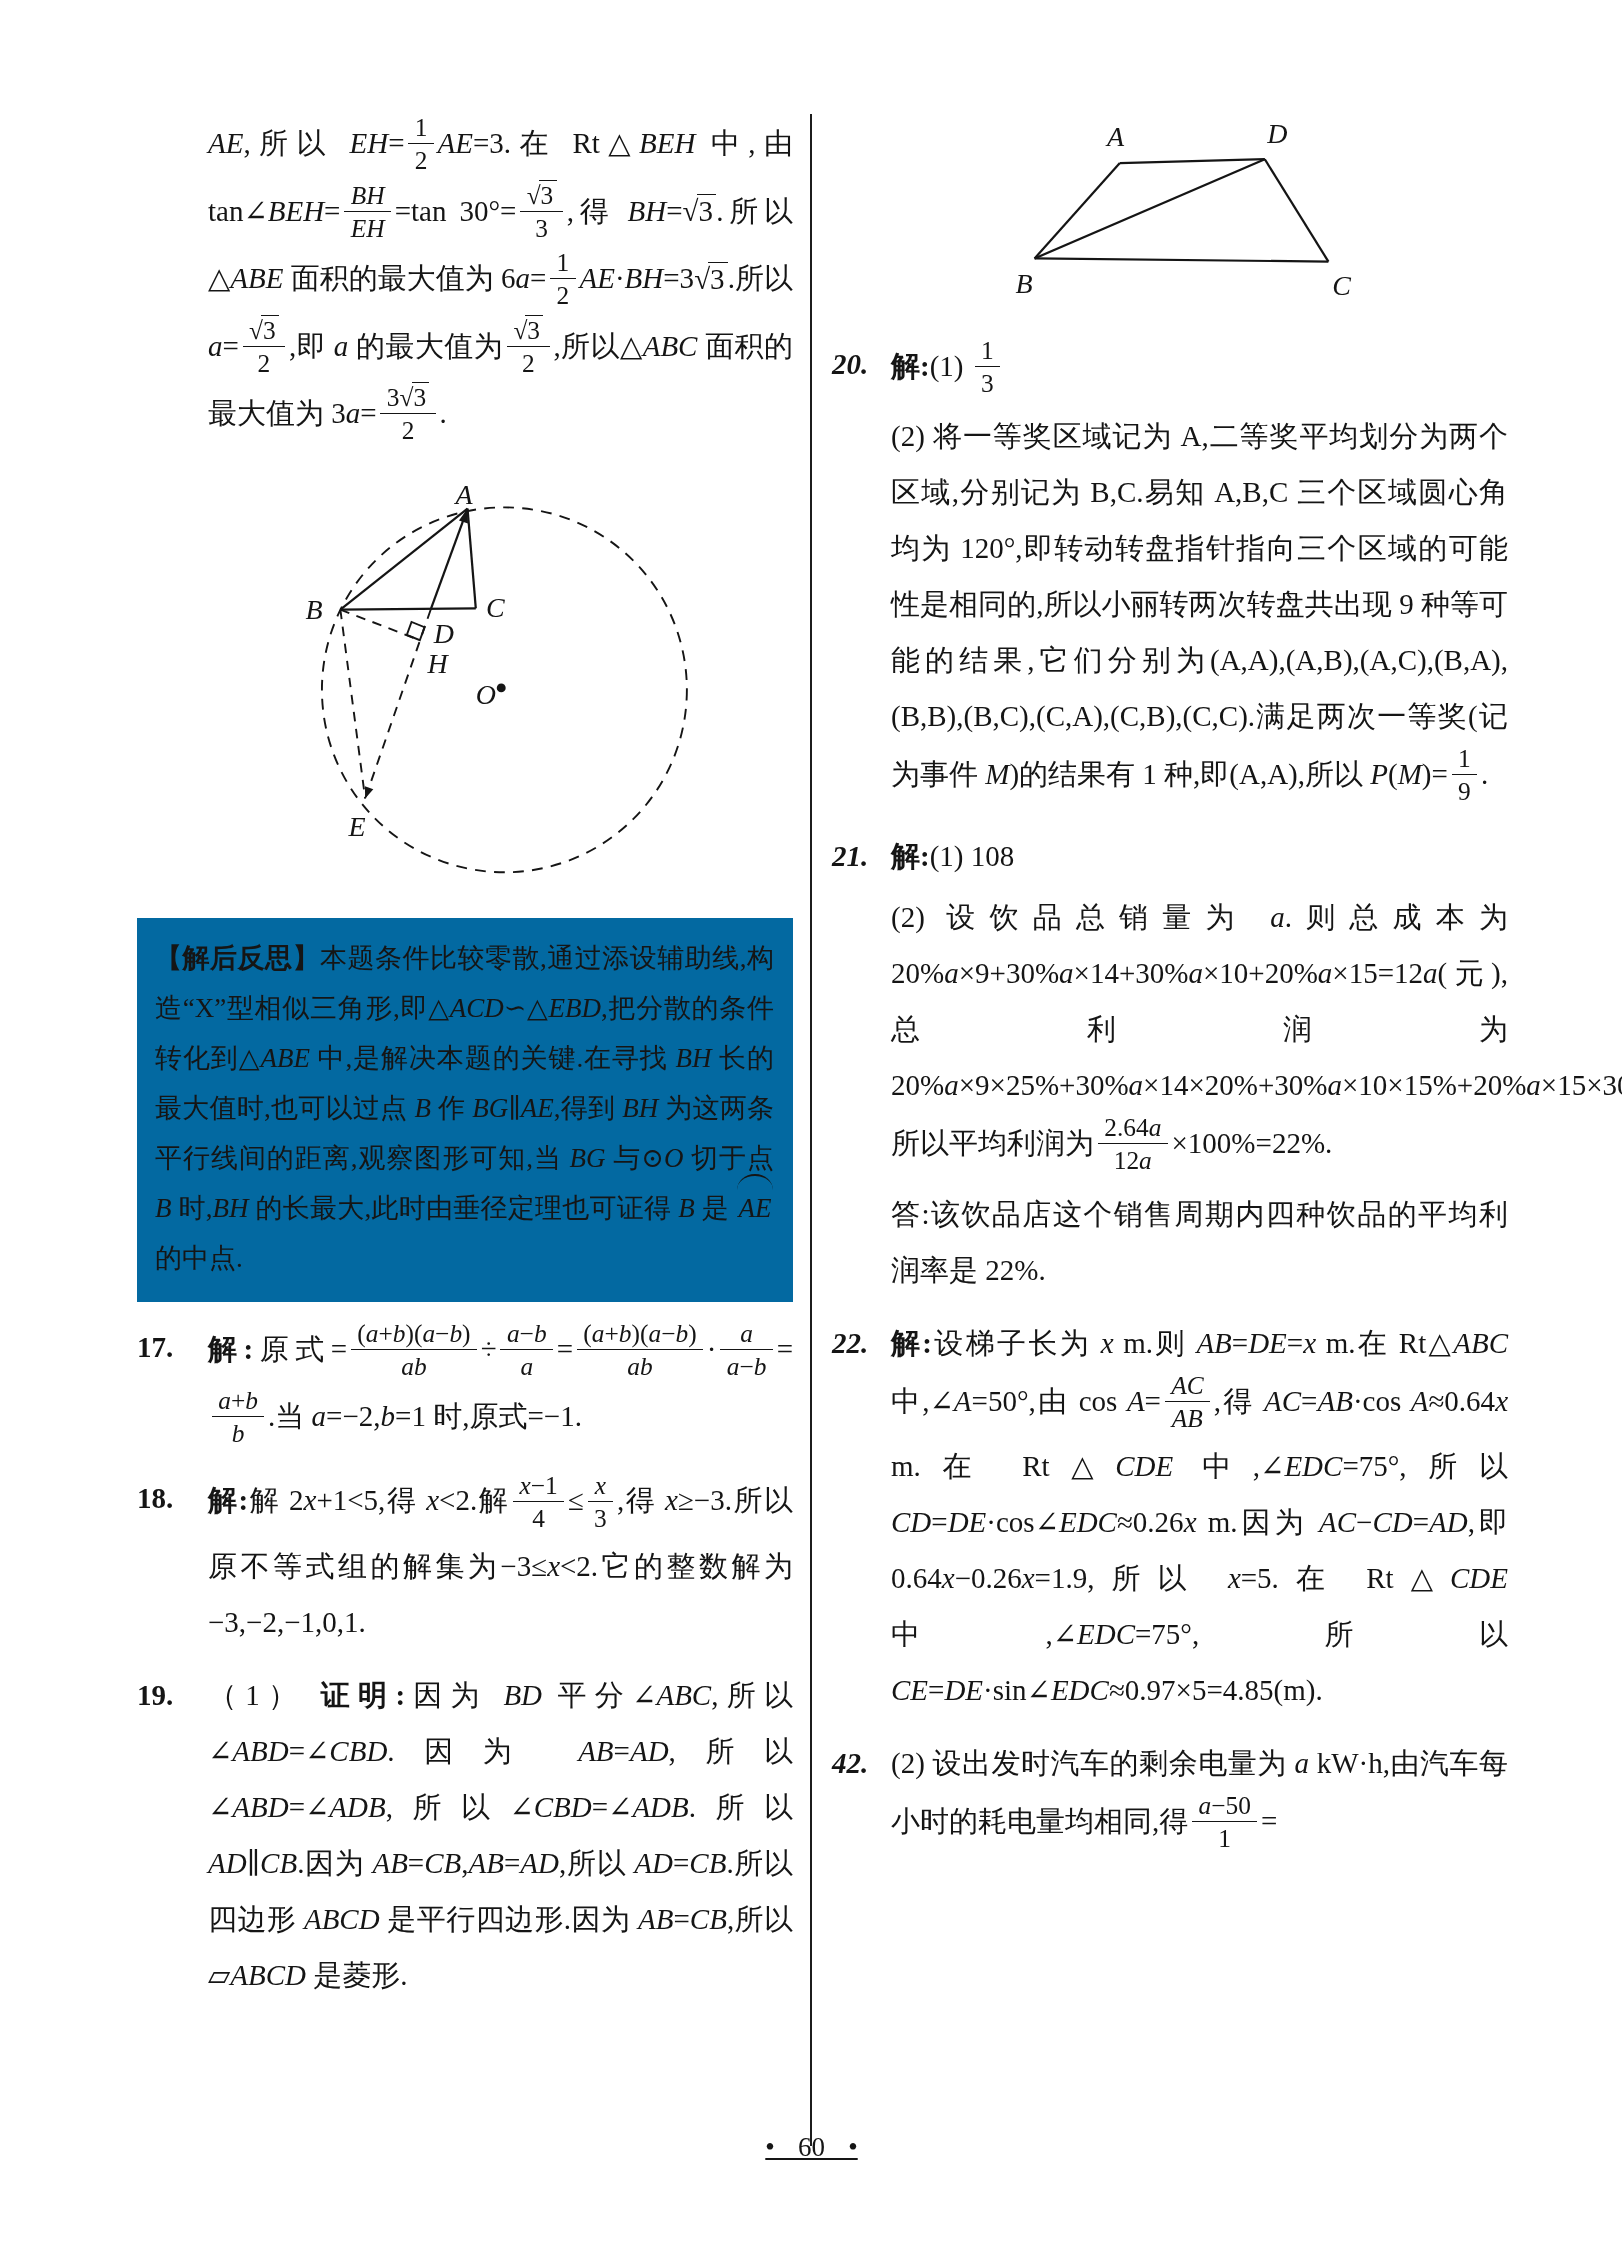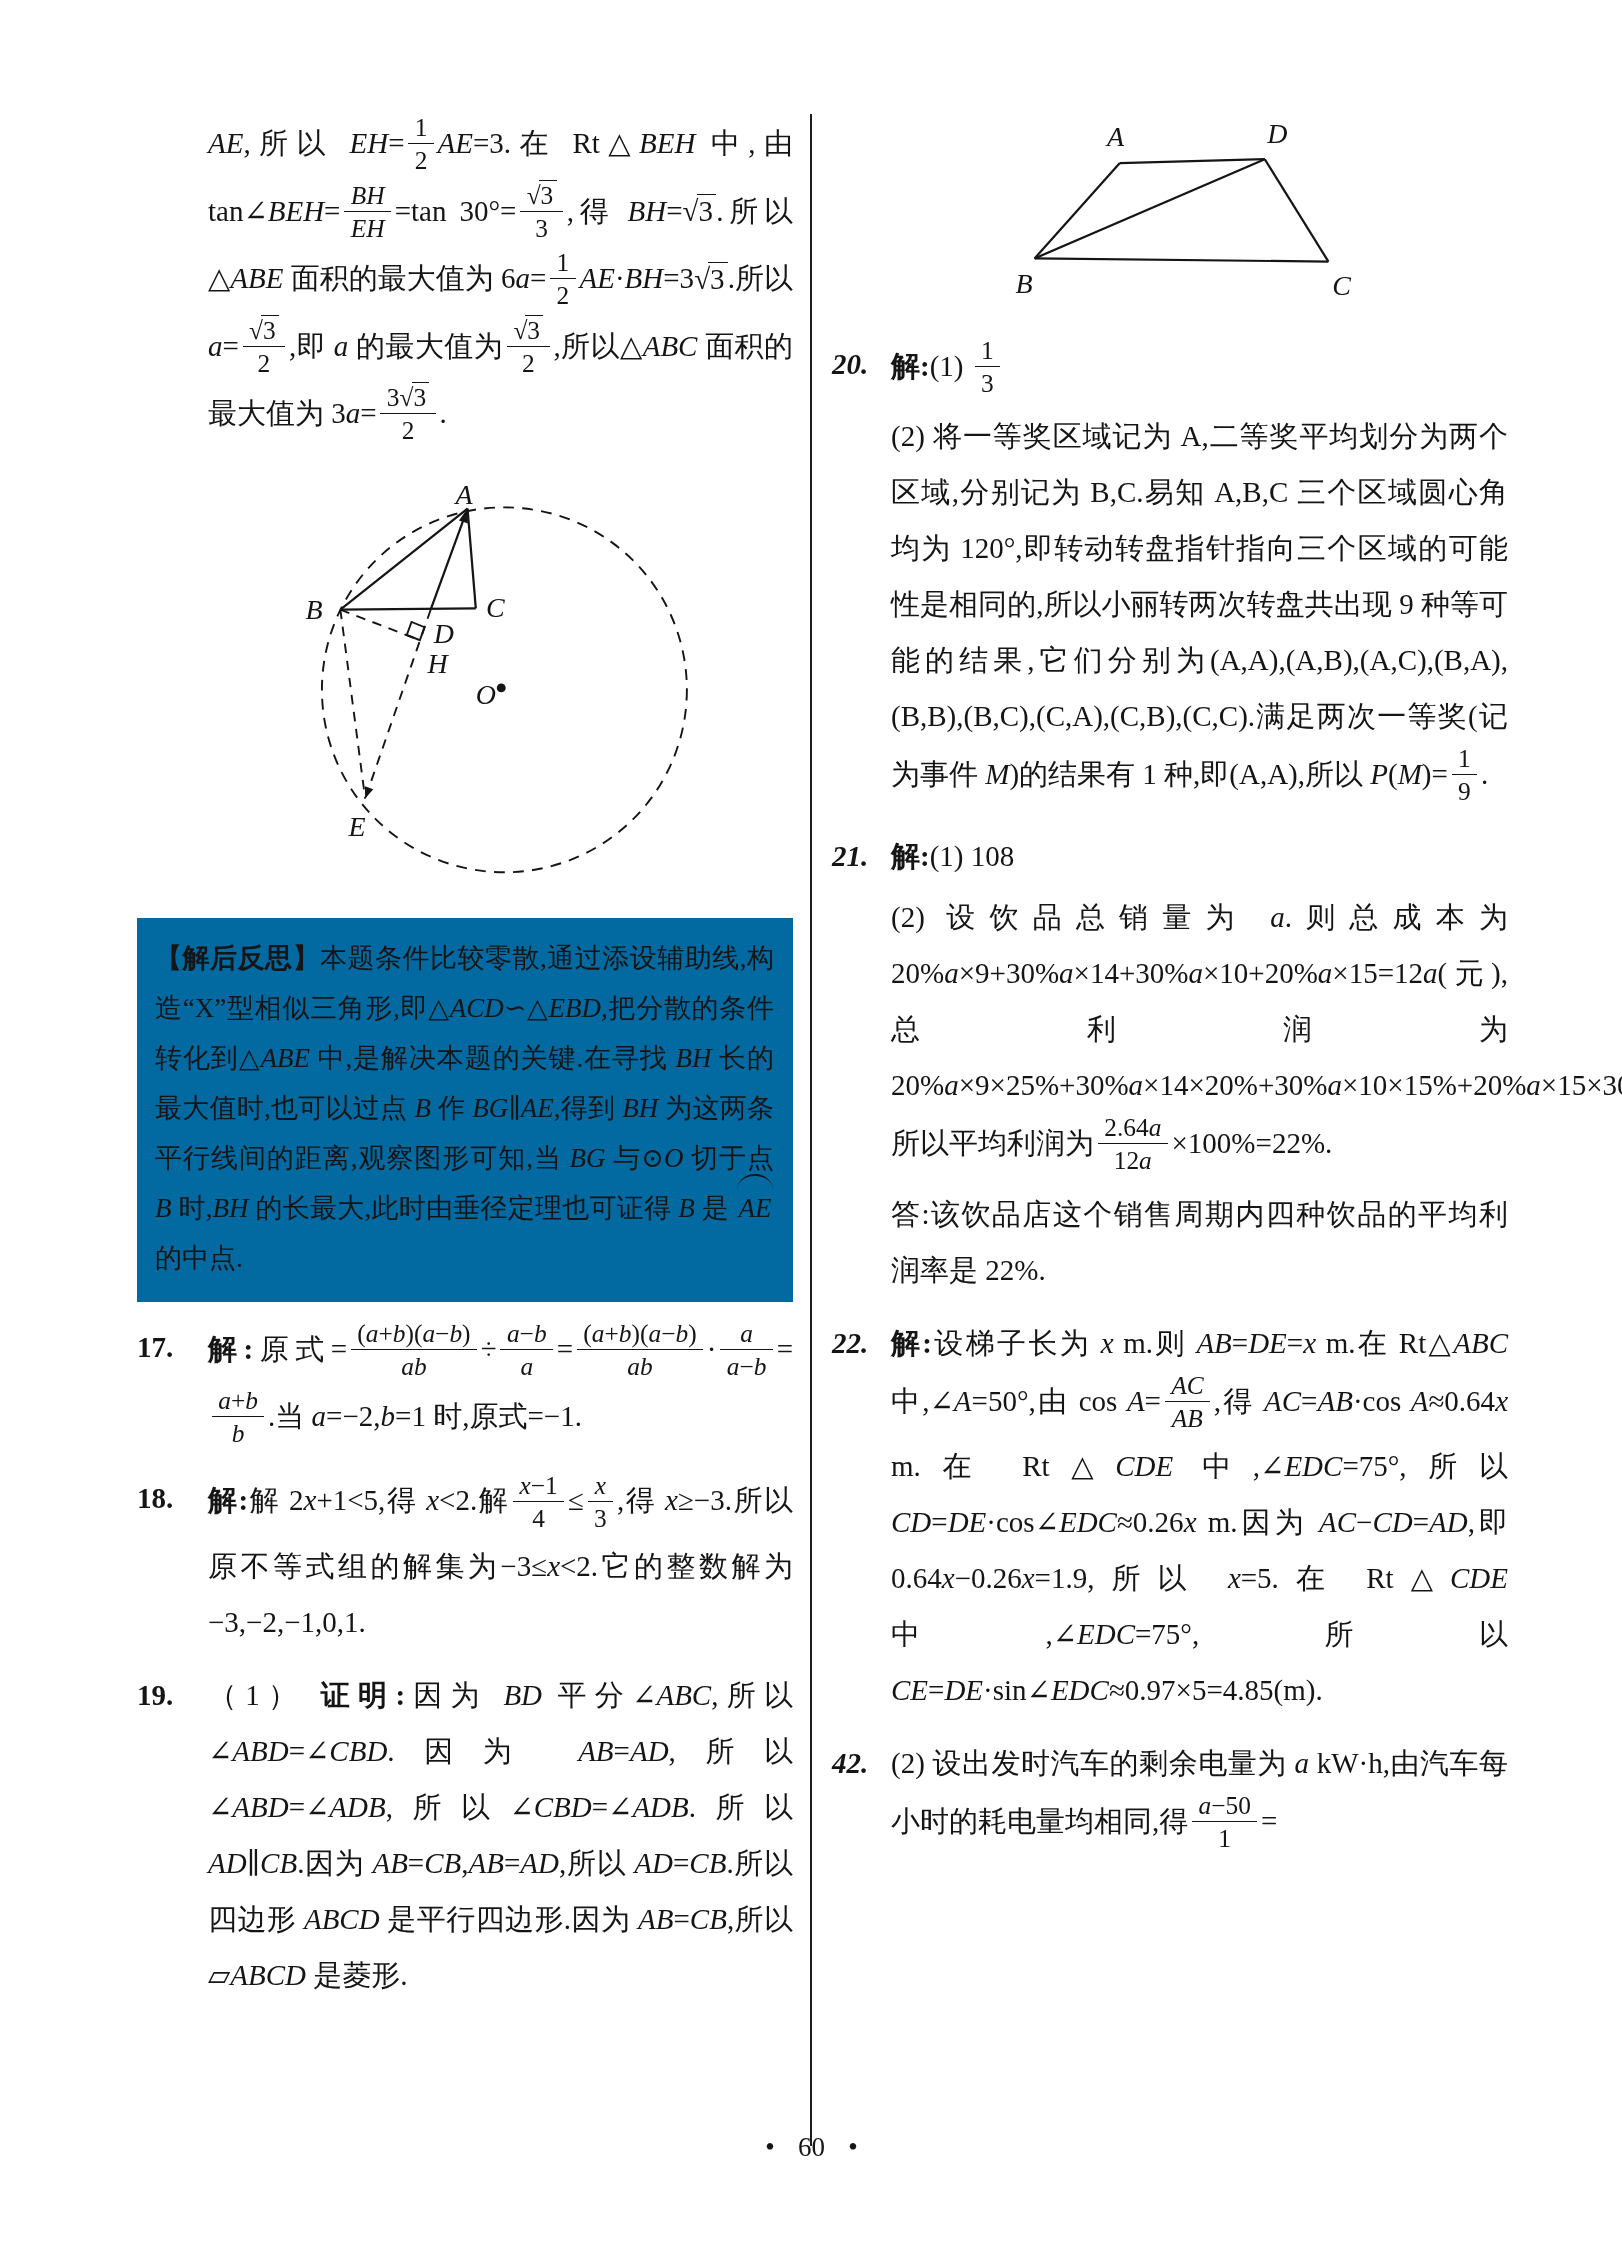--- a/index.html
+++ b/index.html
@@ -35,21 +35,21 @@
   .arc::before{content:"";position:absolute;left:1.3px;right:1.3px;top:-9px;height:14px;
     border-top:2.5px solid #151515;border-radius:50% 50% 0 0 / 100% 100% 0 0;}
   
   .reflect{background:#0369a1;padding:15.3px 19px 19px 18px;margin-top:24px;}
   .reflect .para{font-size:27px;line-height:50px;}
   
   .figwrap{margin:29px 0 6.4px 162px;}
   #col-right .figwrap{margin:0 0 16.5px 153px;}
   svg text{font-family:"Liberation Serif","DejaVu Serif",serif;font-style:italic;font-size:44px;fill:#151515;}
   .footer{position:absolute;left:0;top:2132px;width:1623px;text-align:center;
-    font-size:27px;color:#151515;word-spacing:16.5px;}
+    font-size:27px;color:#151515;word-spacing:16.5px;text-decoration:underline;}
 </style>
 </head>
 <body>
 
 <div class="page">
 
   <div class="divider"></div>
 
   <div class="col" id="col-left">
 

